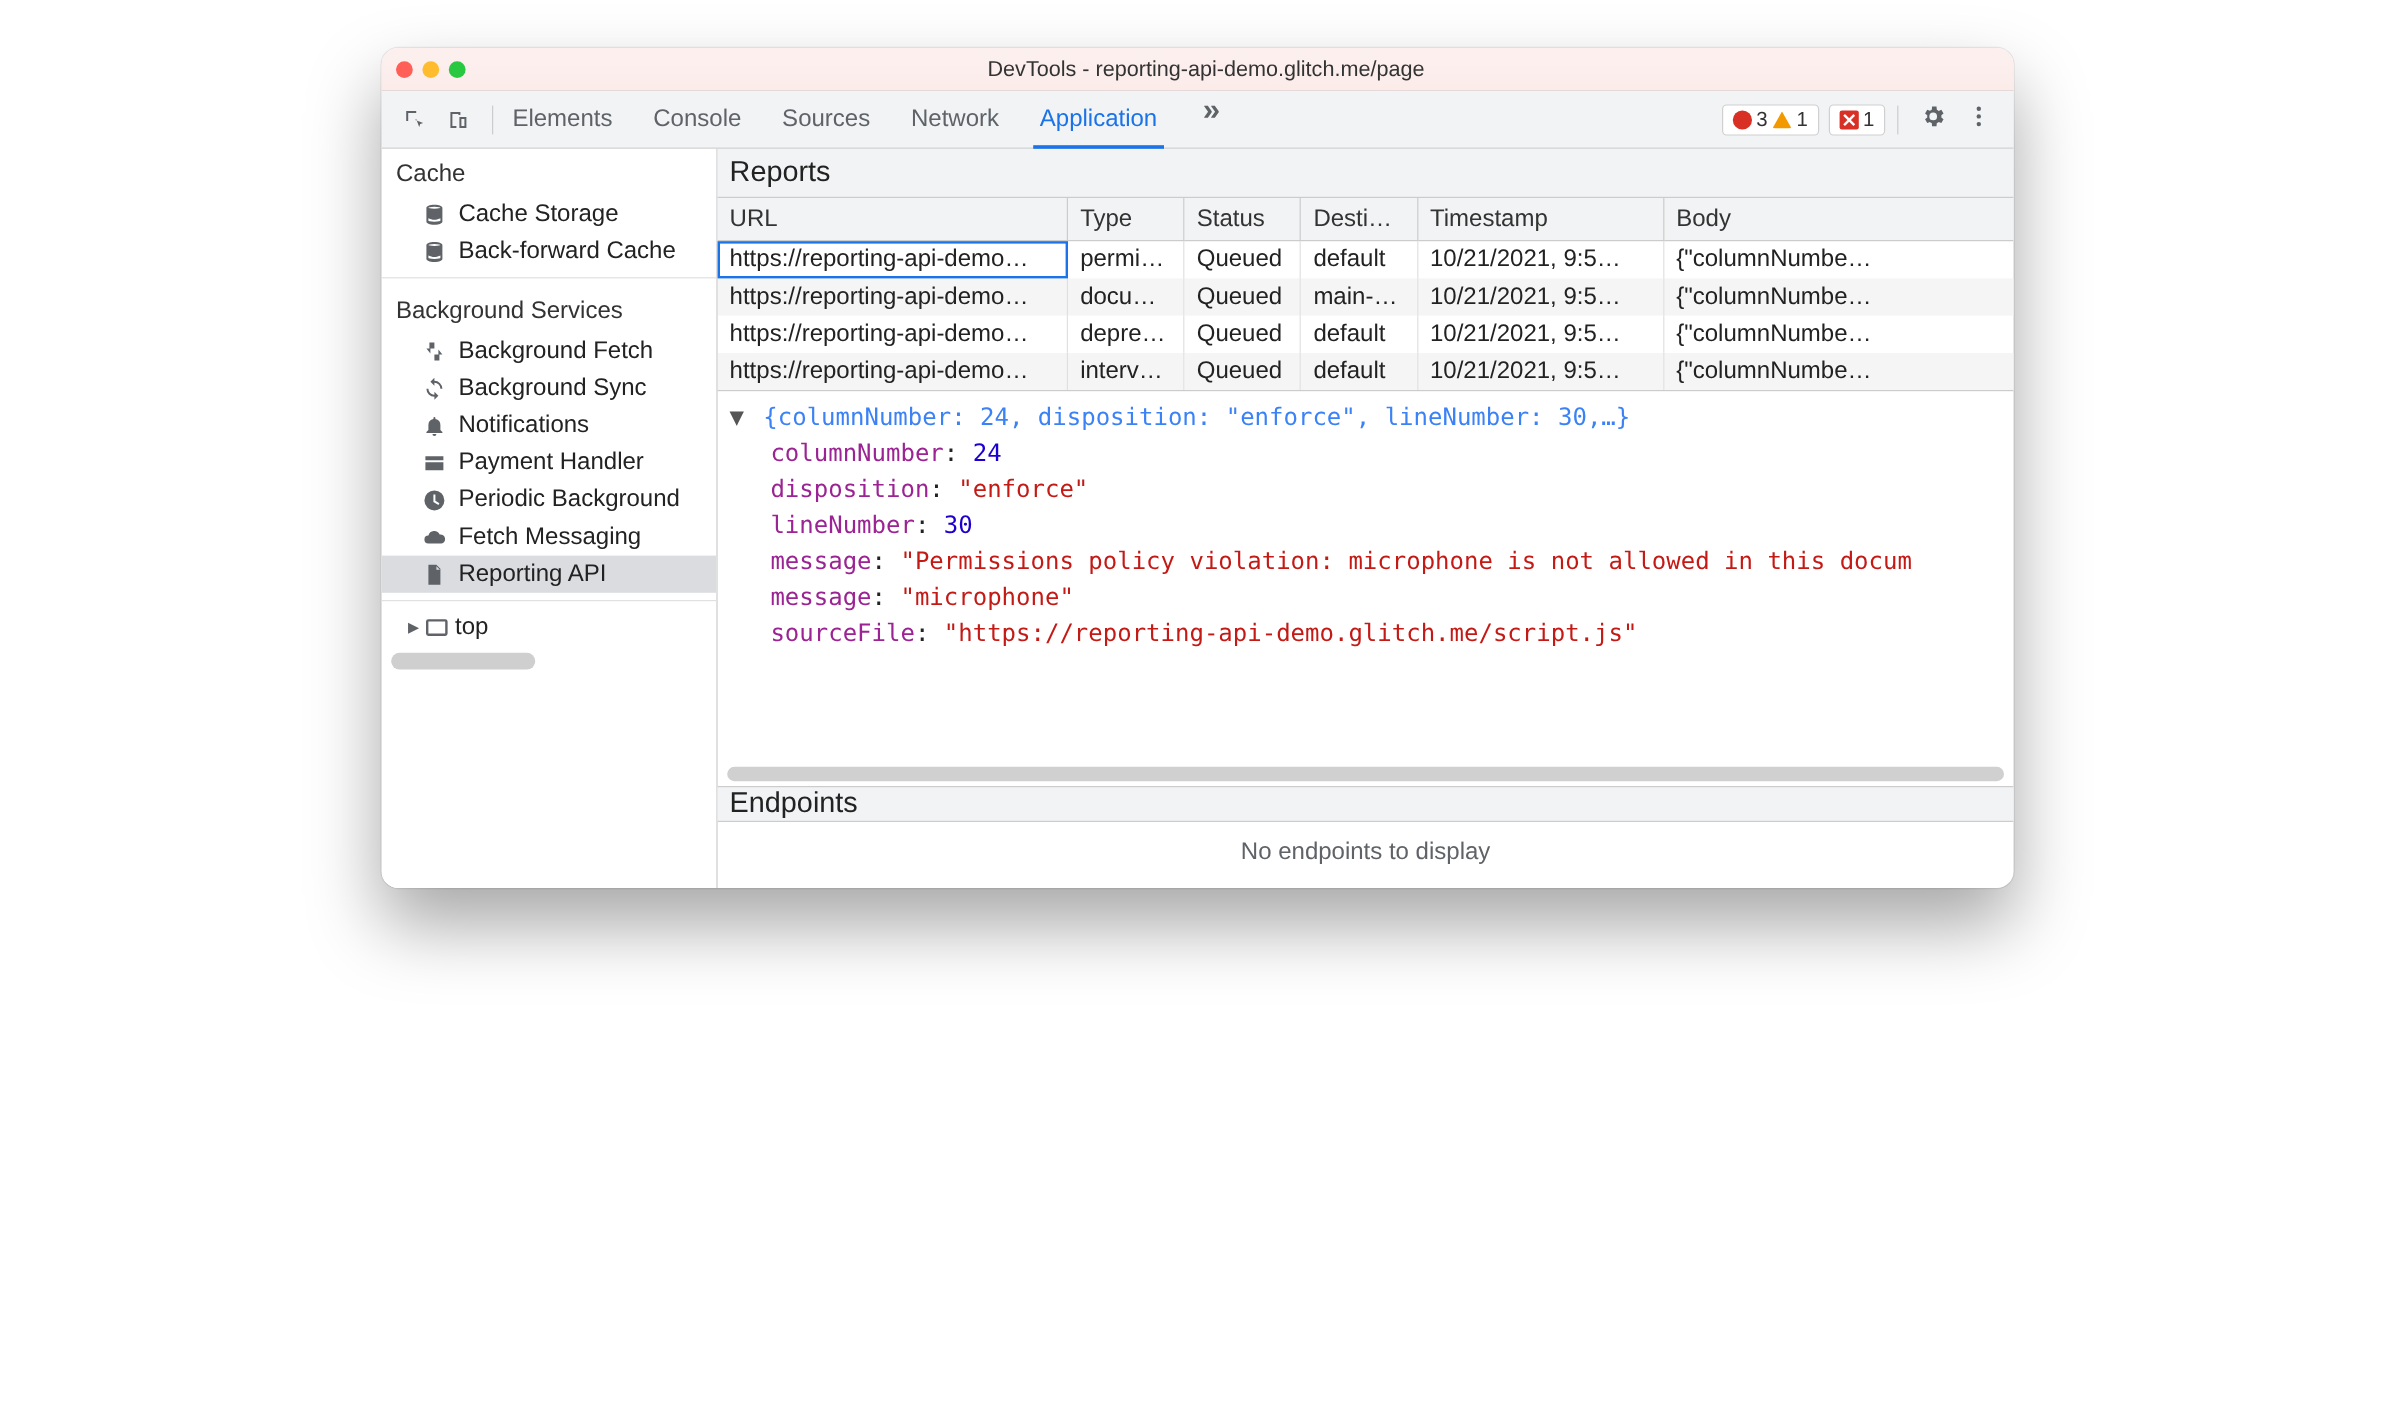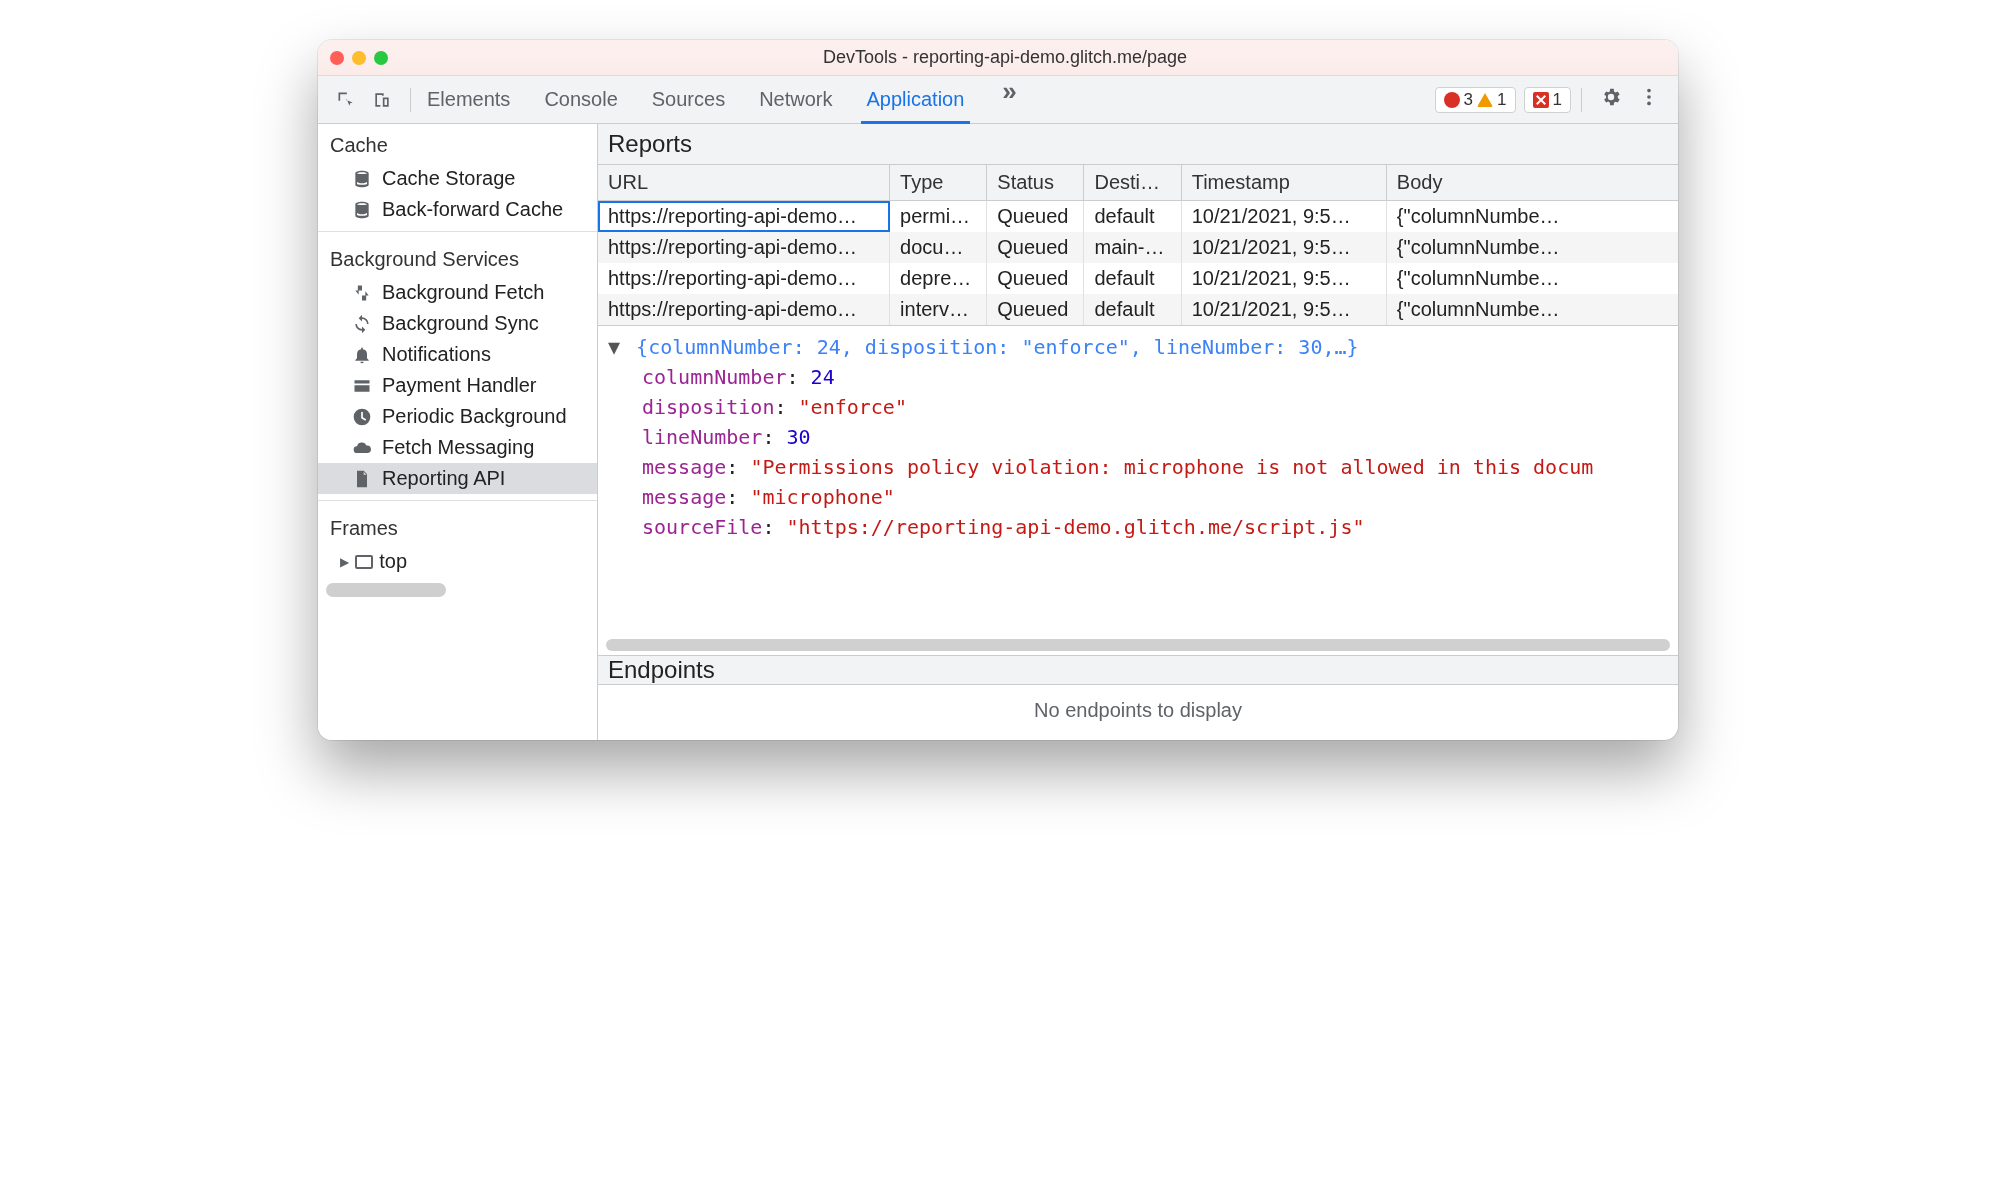--- a/index.html
+++ b/index.html
@@ -328,21 +328,20 @@
         <span class="sicon">
             <svg viewBox="0 0 24 24">
               <path d="M6 2h8l4 4v16H6V2zm8 1.5V7h3.5L14 3.5z"></path>
             </svg>
           </span>
         <span>Reporting API</span>
       </div>
 
       <div class="side-divider"></div>
 
-      <div class="side-section-head">Frames</div>
       <div class="frame-item">
         <span class="tri">▶</span>
         <span class="sicon"></span>
         <span>top</span>
       </div>
 
       <div class="scrollbar-fake"></div>
     </div>
 
     <div class="main">

